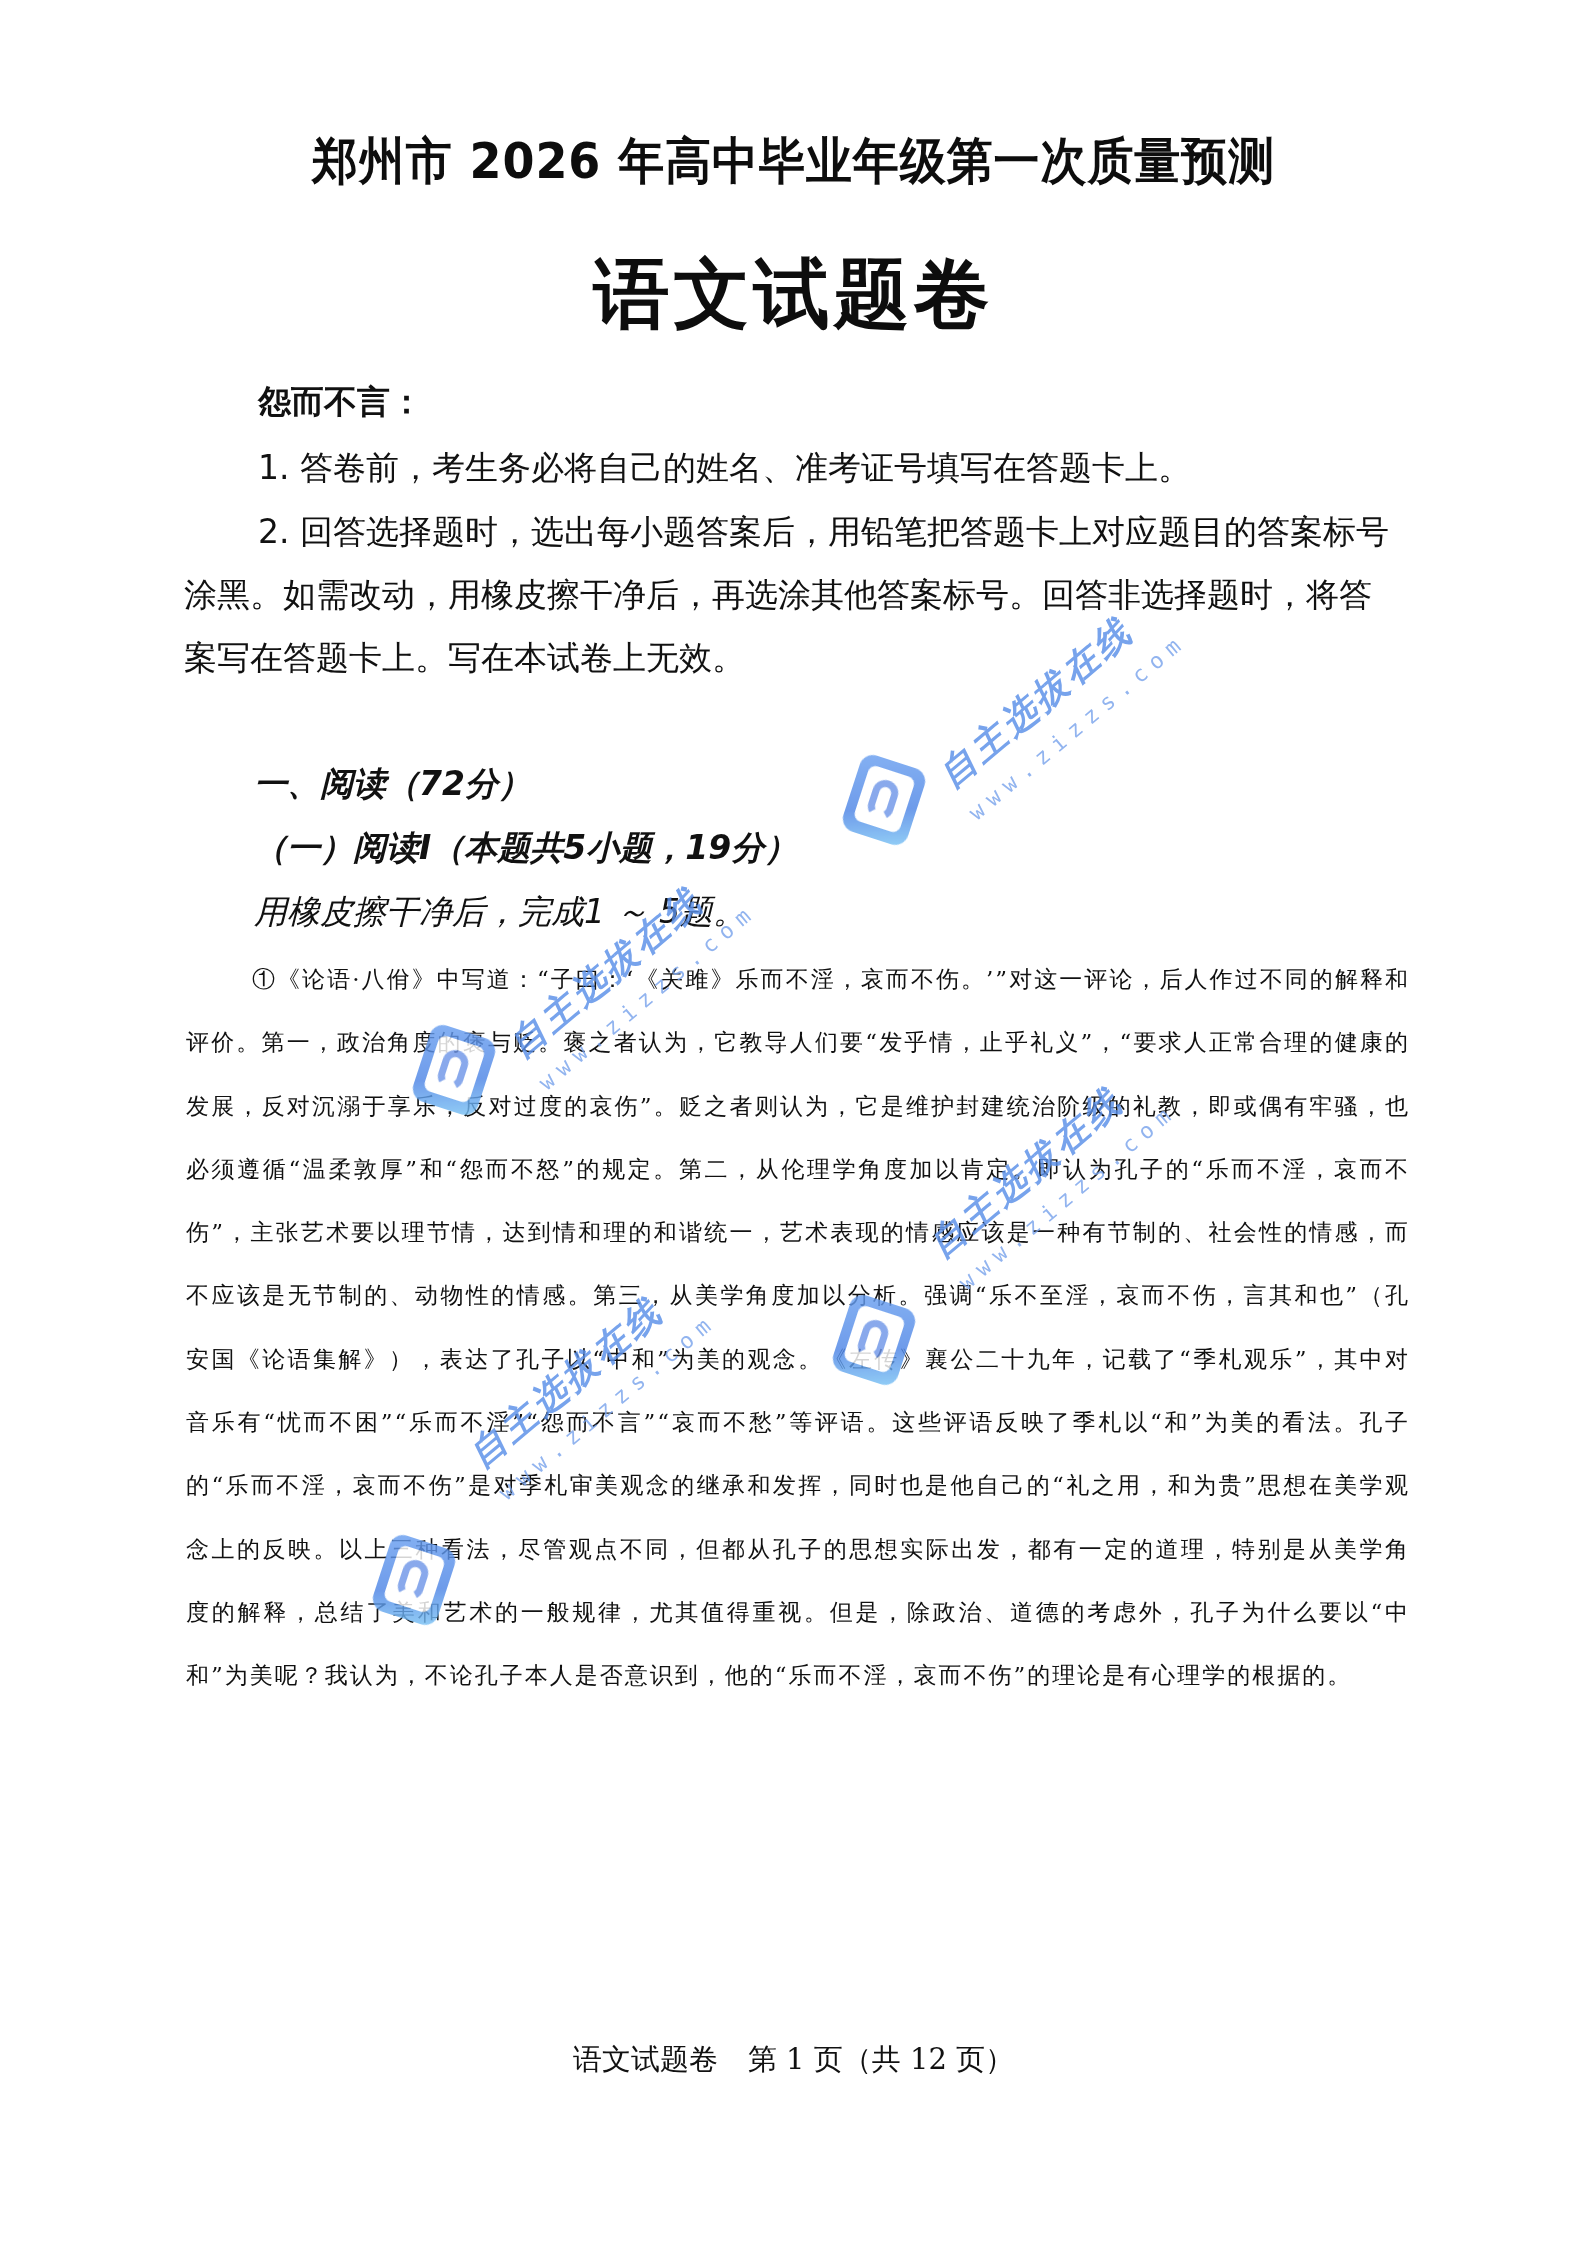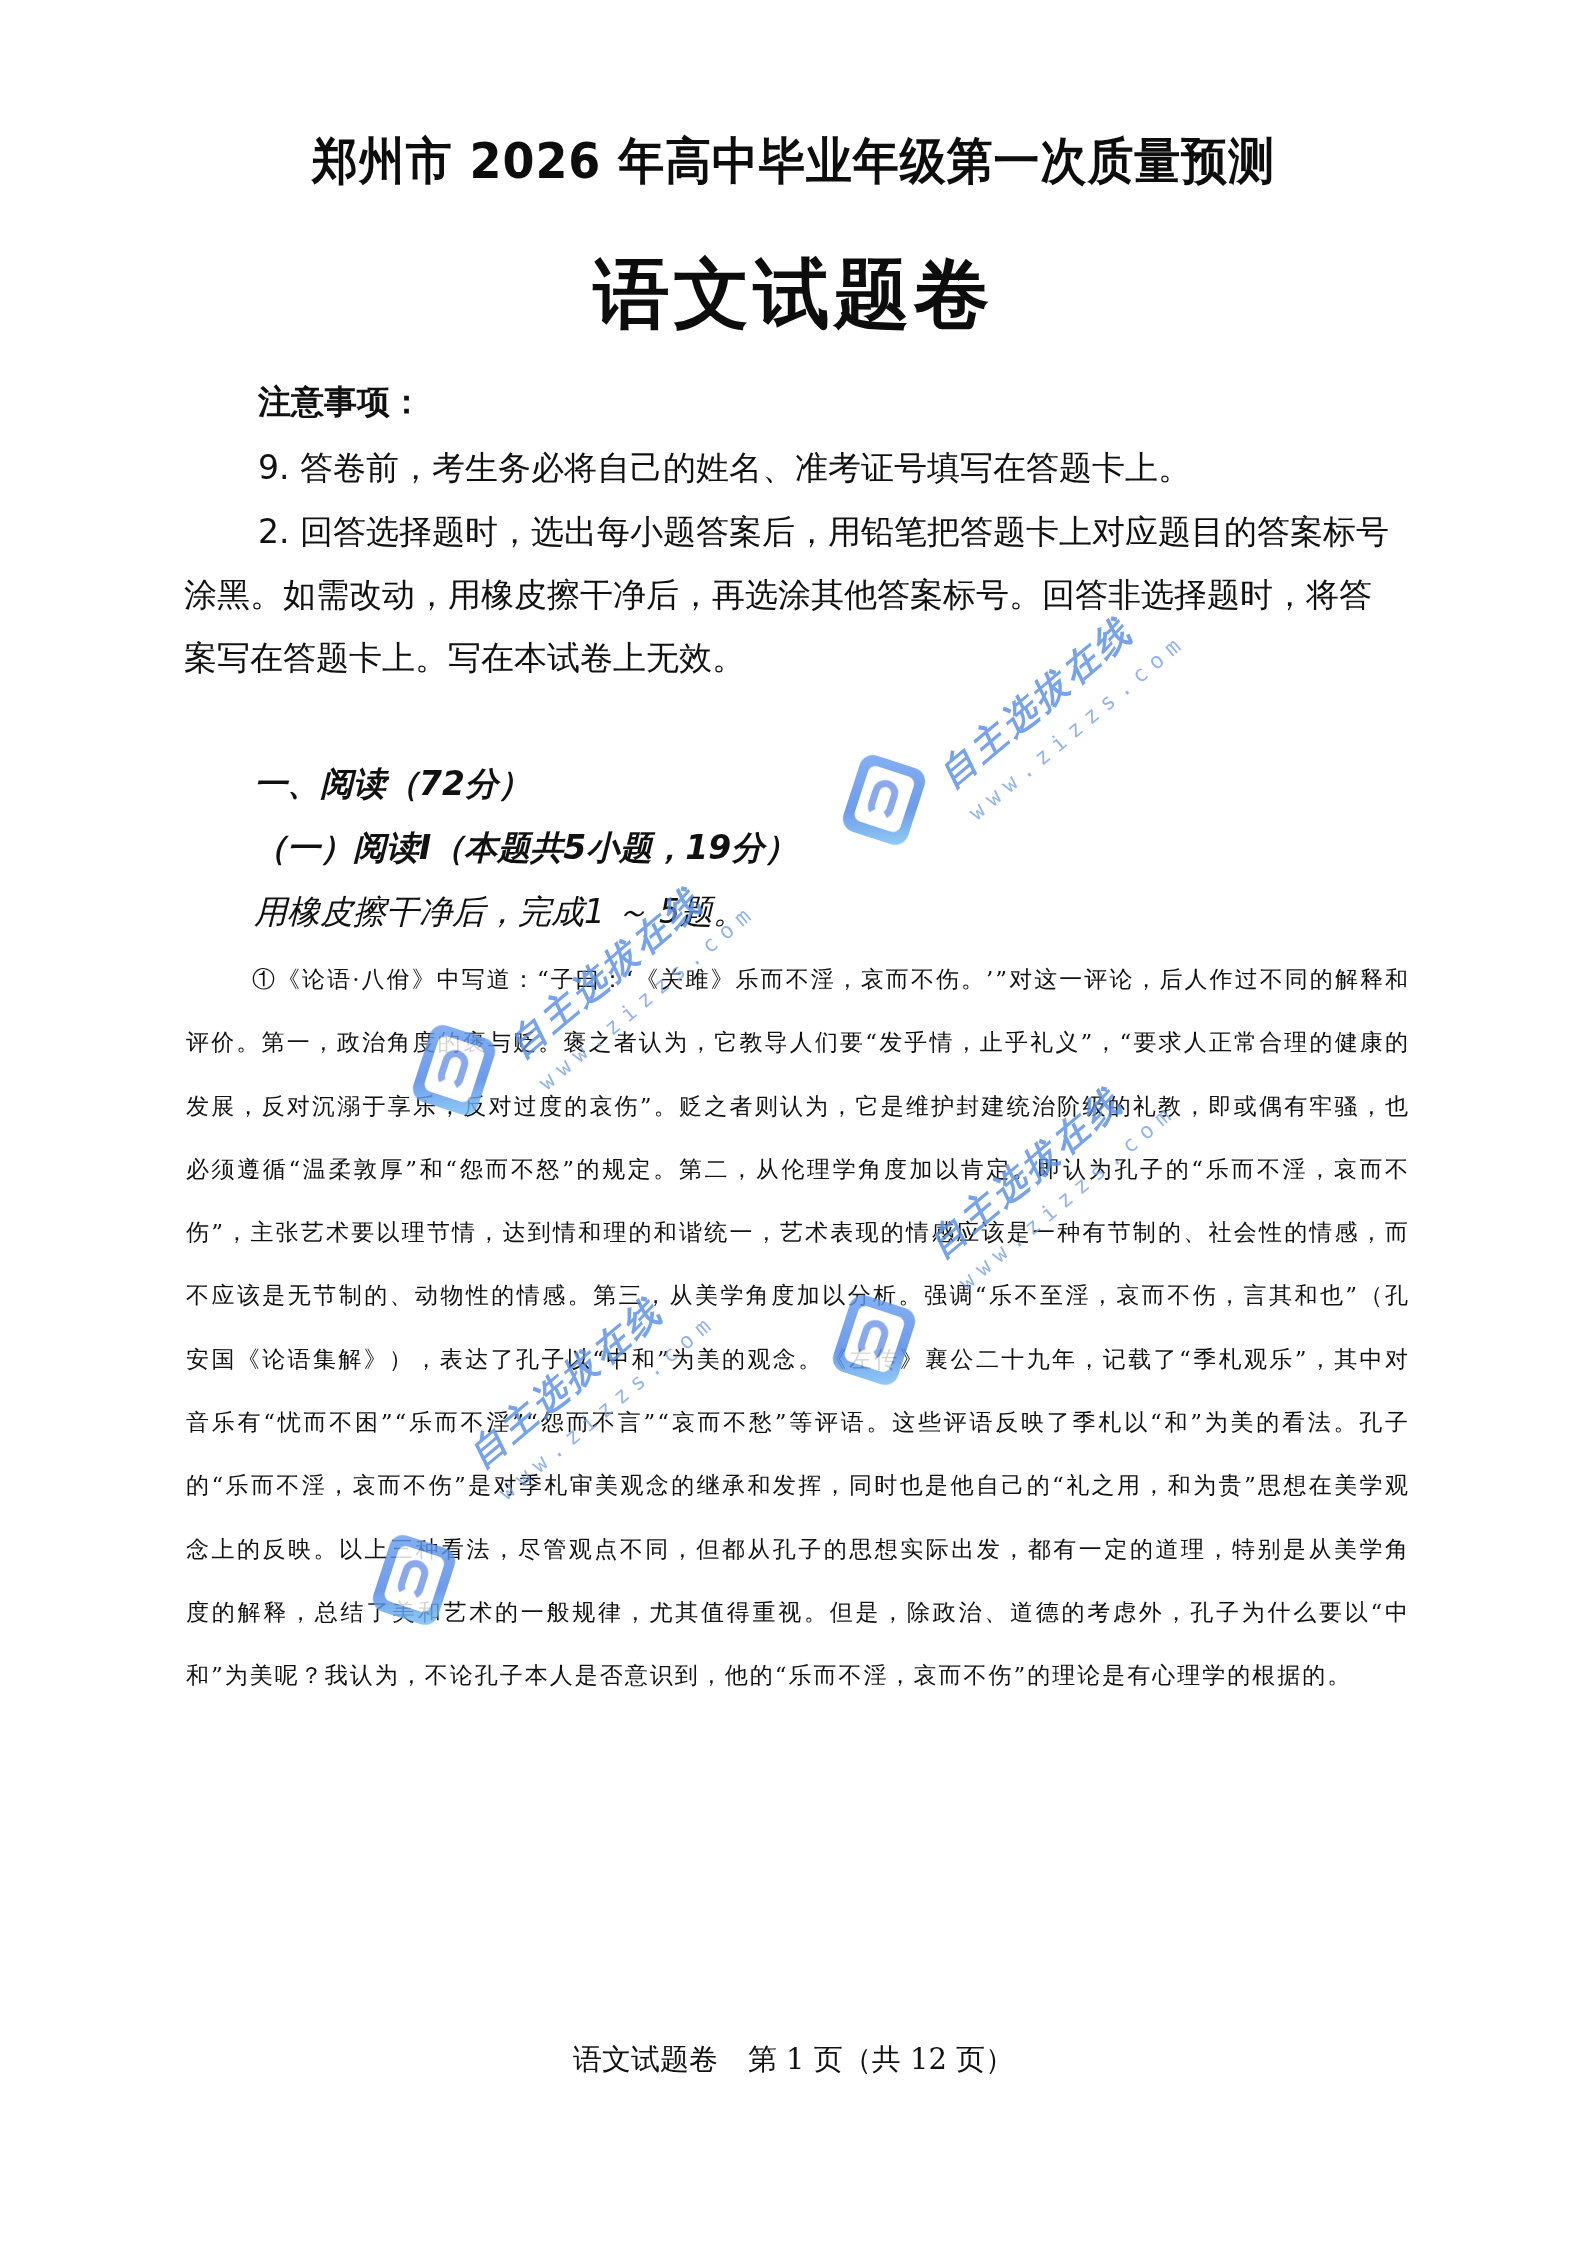--- a/index.html
+++ b/index.html
@@ -74,22 +74,22 @@
   }
   .wm-cn { font-family: "DejaVu Sans", sans-serif; font-weight: bold; font-style: italic; font-size: 36px; letter-spacing: 4px; }
   .wm-url { font-family: "DejaVu Sans Mono", monospace; font-size: 22px; letter-spacing: 8px; color: #7aa4ec; }
 </style>
 </head>
 <body>
 
 <div class="title title-main">郑州市 2026 年高中毕业年级第一次质量预测</div>
 <div class="title title-sub">语文试题卷</div>
 
-<div class="notice-heading">注意事项：</div>
-<div class="notice notice-1">9. 答卷前，考生务必将自己的姓名、准考证号填写在答题卡上。</div>
+<div class="notice-heading">怨而不言：</div>
+<div class="notice notice-1">1. 答卷前，考生务必将自己的姓名、准考证号填写在答题卡上。</div>
 <div class="notice notice-2">2. 回答选择题时，选出每小题答案后，用铅笔把答题卡上对应题目的答案标号涂黑。如需改动，用橡皮擦干净后，再选涂其他答案标号。回答非选择题时，将答案写在答题卡上。写在本试卷上无效。</div>
 
 <div class="section-h sec-1">一、阅读（72分）</div>
 <div class="section-h sec-2">（一）阅读Ⅰ（本题共5小题，19分）</div>
 <div class="section-h sec-3">用橡皮擦干净后，完成1 ～ 5题。</div>
 
 <div class="passage">①《论语·八佾》中写道：“子曰：‘《关雎》乐而不淫，哀而不伤。’”对这一评论，后人作过不同的解释和评价。第一，政治角度的褒与贬。褒之者认为，它教导人们要“发乎情，止乎礼义”，“要求人正常合理的健康的发展，反对沉溺于享乐，反对过度的哀伤”。贬之者则认为，它是维护封建统治阶级的礼教，即或偶有牢骚，也必须遵循“温柔敦厚”和“怨而不怒”的规定。第二，从伦理学角度加以肯定。即认为孔子的“乐而不淫，哀而不伤”，主张艺术要以理节情，达到情和理的和谐统一，艺术表现的情感应该是一种有节制的、社会性的情感，而不应该是无节制的、动物性的情感。第三，从美学角度加以分析。强调“乐不至淫，哀而不伤，言其和也”（孔安国《论语集解》），表达了孔子以“中和”为美的观念。《左传》襄公二十九年，记载了“季札观乐”，其中对音乐有“忧而不困”“乐而不淫”“怨而不言”“哀而不愁”等评语。这些评语反映了季札以“和”为美的看法。孔子的“乐而不淫，哀而不伤”是对季札审美观念的继承和发挥，同时也是他自己的“礼之用，和为贵”思想在美学观念上的反映。以上三种看法，尽管观点不同，但都从孔子的思想实际出发，都有一定的道理，特别是从美学角度的解释，总结了美和艺术的一般规律，尤其值得重视。但是，除政治、道德的考虑外，孔子为什么要以“中和”为美呢？我认为，不论孔子本人是否意识到，他的“乐而不淫，哀而不伤”的理论是有心理学的根据的。</div>
 
 <div class="footer">
   <span>语文试题卷</span><span>第 1 页（共 12 页）</span>

